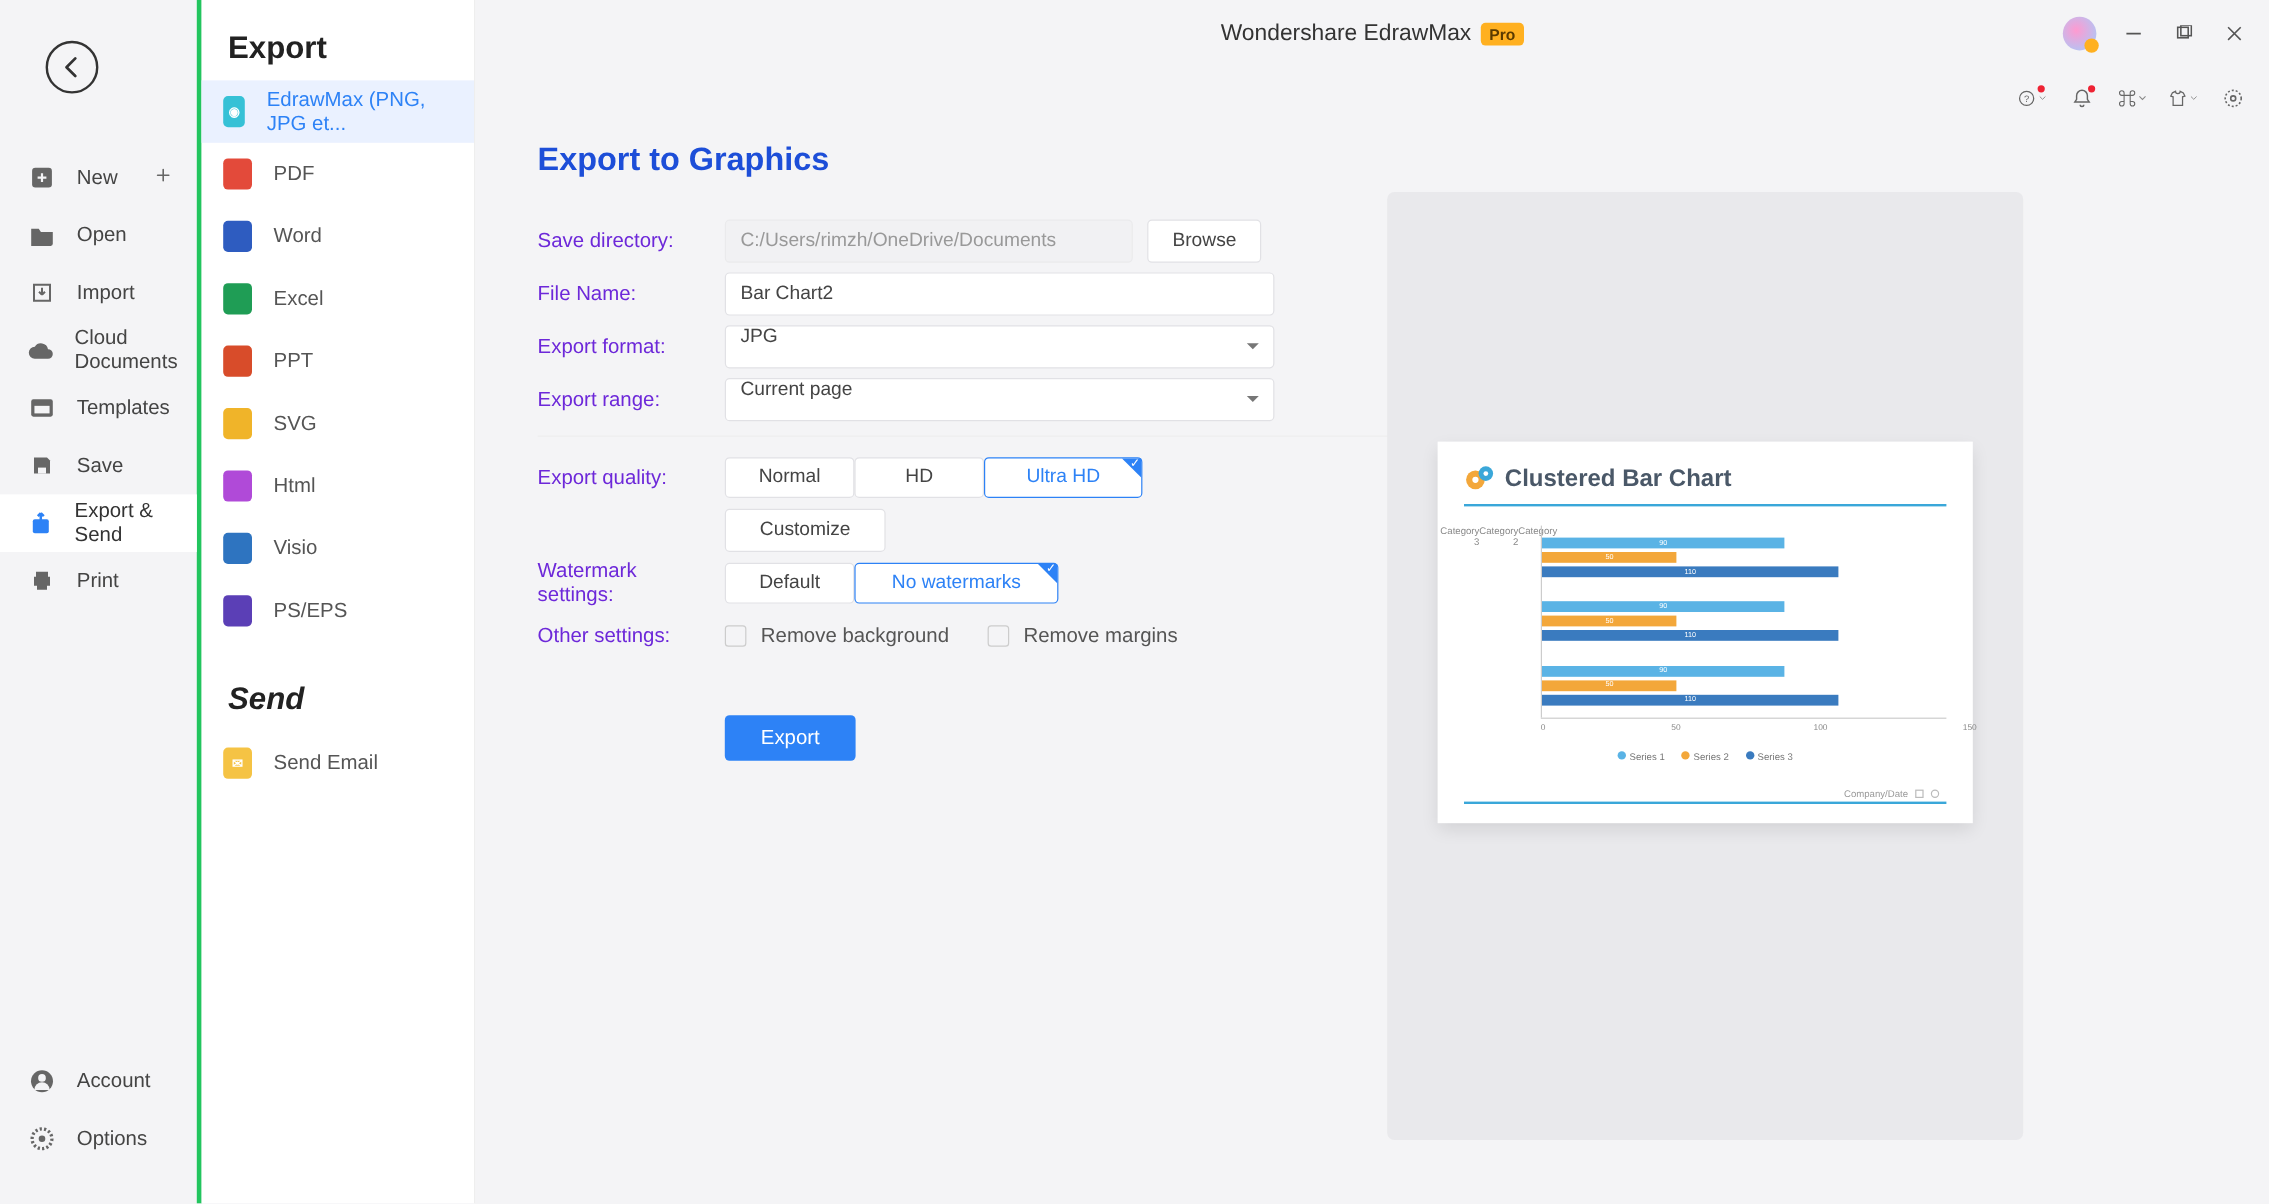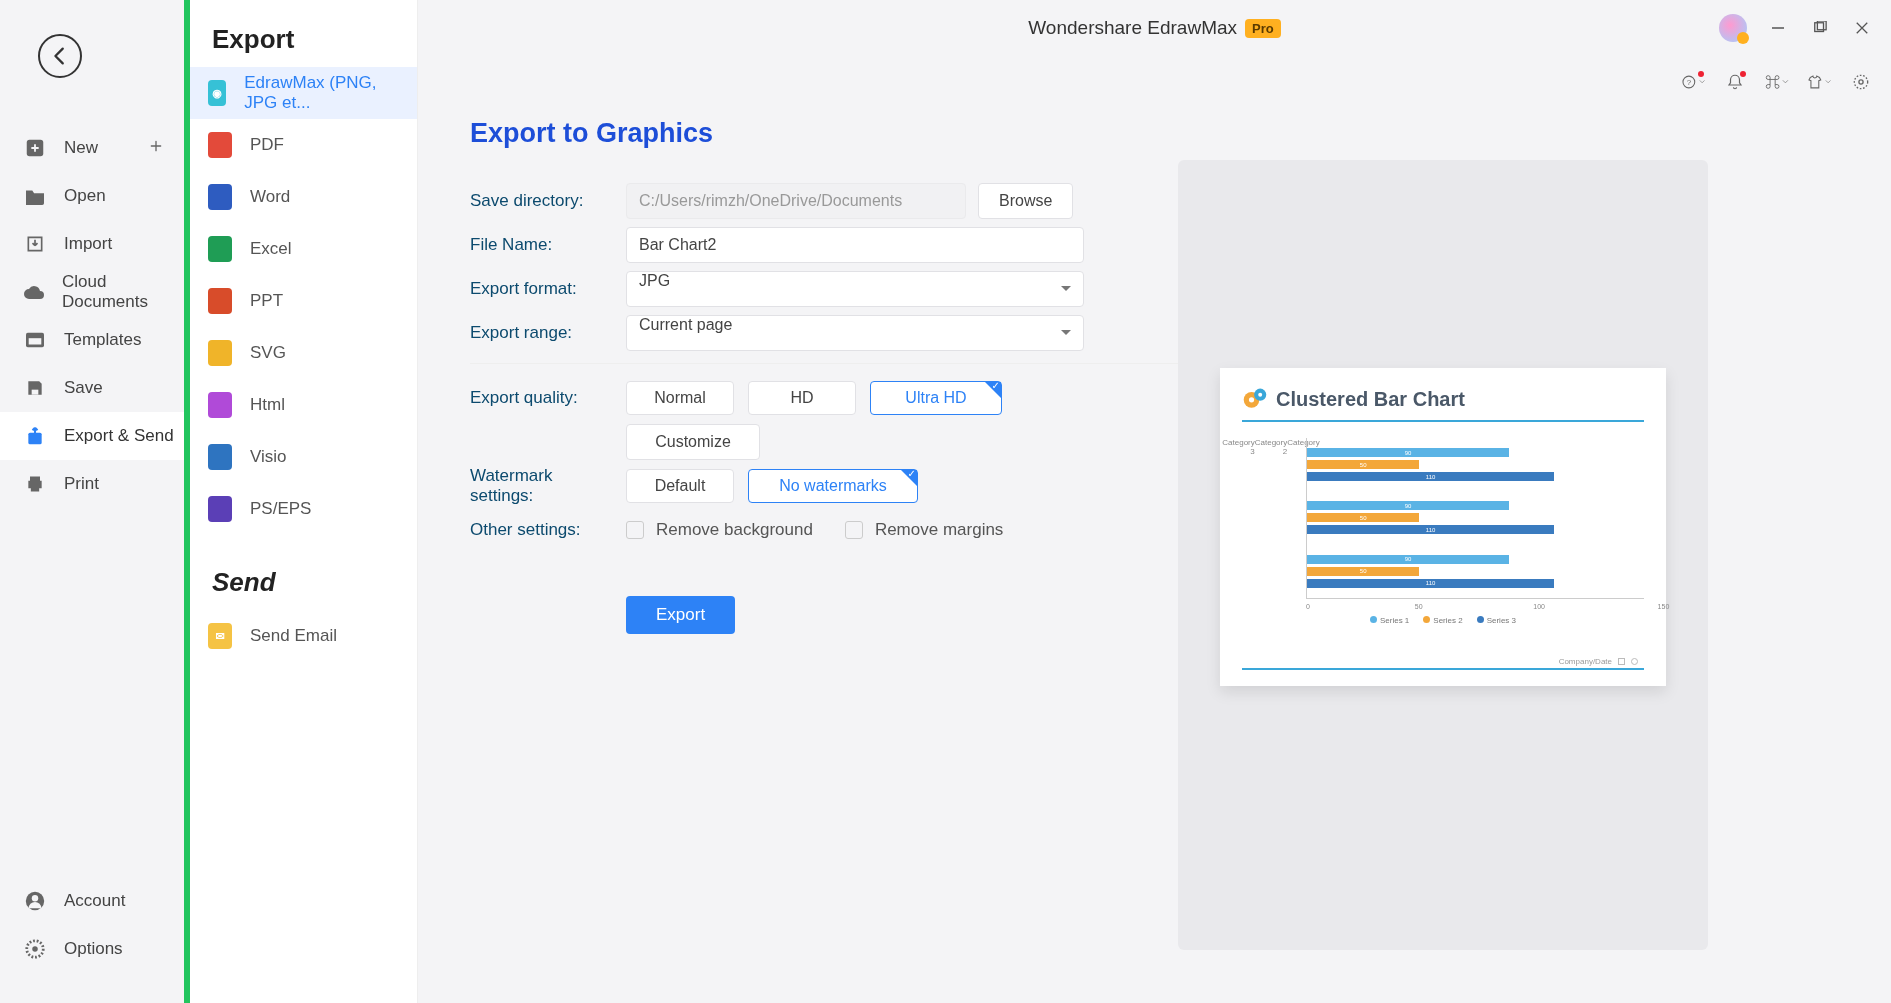--- a/index.html
+++ b/index.html
@@ -1,22 +1,22 @@
 <!DOCTYPE html>
 <html><head>
 <meta charset="utf-8">
 <style>
 * { box-sizing: border-box; margin: 0; padding: 0; font-family: -apple-system, "Segoe UI", Arial, sans-serif; }
 html, body { width: 1891px; height: 1003px; overflow: hidden; background: #f4f4f6; }
 .app { display: flex; width: 100%; height: 100%; }
 
 
 .nav1 {
-  width: 190px; background: #f4f4f6; display: flex; flex-direction: column;
-  border-right: 6px solid #22c55e; padding-top: 10px;
+  width: 168px; background: #f4f4f6; display: flex; flex-direction: column;
+  border-right: 4px solid #22c55e; padding-top: 10px;
 }
 .back-circle {
   width: 44px; height: 44px; border: 2.5px solid #333; border-radius: 50%;
   margin: 24px 0 20px 38px; display: flex; align-items: center; justify-content: center;
   cursor: pointer;
 }
 .back-circle svg { width: 22px; height: 22px; }
 .nav1-list { display: flex; flex-direction: column; padding-top: 26px; flex: 1; }
 .nav1-item {
   display: flex; align-items: center; height: 48px; padding-left: 22px;
@@ -75,42 +75,42 @@
 .top-icons { position:absolute; right:18px; top:70px; display:flex; gap:18px; align-items:center; color:#666;}
 .top-icons .ti { width:24px;height:24px; display:flex; align-items:center; justify-content:center; cursor:pointer; position:relative;}
 .red-dot::after{ content:""; position:absolute; top:1px; right:1px; width:6px;height:6px; background:#e23; border-radius:50%;}
 
 
 .form-region {
   position: absolute; left: 52px; top: 118px; width: 760px;
 }
 .form-region h1 { font-size: 27px; color: #1d4ed8; font-weight: 700; margin-bottom: 30px;}
 .form-row { display:flex; align-items:center; min-height: 44px; gap: 12px;}
-.form-label { width: 144px; font-size: 17px; color: #0c4a6e; }
+.form-label { width: 144px; font-size: 17px; color: #6d28d9; }
 .input-txt {
   height: 36px; border: 1px solid #e1e1e5; border-radius: 4px; background:#fff;
   padding: 0 12px; font-size: 16px; color:#444;
 }
 .input-txt.readonly { background:#f1f1f3; color:#999; border-color:#eaeaec;}
 .btn-plain {
   height: 36px; padding: 0 20px; border:1px solid #e1e1e5; border-radius:4px;
   background:#fff; color:#444; font-size:16px; cursor:pointer;
 }
 .sel {
   height: 36px; border:1px solid #e1e1e5; border-radius:4px; background:#fff;
   padding: 0 12px; font-size:16px; color:#444; display:flex; align-items:flex-start;
   position:relative; cursor:pointer;
 }
 .sel::after {
   content:""; position:absolute; right:12px; top:50%; transform:translateY(-30%);
   border:5px solid transparent; border-top-color:#777;
 }
 hr.div { border:none; border-top:1px solid #eee; margin:8px 0 12px; }
 
-.seg-group { display:flex; gap:14px; }
+.seg-group { display:flex; }
 .seg {
   min-width: 108px; height:34px; border:1px solid #e1e1e5; border-radius:4px;
   background:#fff; display:flex; align-items:center; justify-content:center;
   font-size:16px; color:#444; cursor:pointer; position:relative;
 }
 .seg.wider { min-width: 132px; }
 .seg.selected { border-color:#2d82f6; color:#2d82f6; }
 .seg.selected::after{
   content:""; position:absolute; right:0; top:0; width:0;height:0;
   border-top:16px solid #2d82f6; border-left:16px solid transparent;
@@ -136,21 +136,21 @@
 .pv-title { font-size:20px; font-weight:700; color:#4a5868; display:flex; align-items:center; gap:8px;}
 .gear-ic { width:26px; height:26px; }
 .pv-hr { height:2px; background:#3aa7d9; margin:8px 0 16px; }
 .chart-area { display:flex; height:160px; }
 .ylabels { width:64px; display:flex; flex-direction:row; justify-content:center; font-size:8px; color:#888; text-align:right; padding-right:6px;}
 .bars-col { flex:1; display:flex; flex-direction:column; justify-content:space-around; border-left:1px solid #ccc;}
 .bar-cluster { display:flex; flex-direction:column; gap:3px; }
 .bar { height:9px; display:flex; align-items:center; justify-content:center; font-size:6px; color:#fff;}
 .xaxis { display:flex; margin-left:64px; border-top:1px solid #ccc; font-size:7px; color:#888; padding-top:4px;}
 .xaxis span { flex: 0 0 auto; }
-.legend { text-align:center; font-size:8px; color:#777; margin-top:6px; display:flex; gap:14px; justify-content:center;}
+.legend { text-align:center; font-size:8px; color:#777; margin-top:16px; display:flex; gap:14px; justify-content:center;}
 .legend .dot{width:7px;height:7px;border-radius:50%;display:inline-block;margin-right:3px;}
 .pv-bottom-line{ height:2px; background:#3aa7d9; position:absolute; left:22px; right:22px; bottom:16px;}
 .pv-footer{ position:absolute; right:28px; bottom:20px; font-size:8px; color:#999; display:flex; gap:6px; align-items:center;}
 .pv-footer .sq{width:7px;height:7px;border:1px solid #bbb;}
 .pv-footer .ci{width:7px;height:7px;border:1px solid #bbb;border-radius:50%;}
 
 </style>
 </head>
 <body>
 

